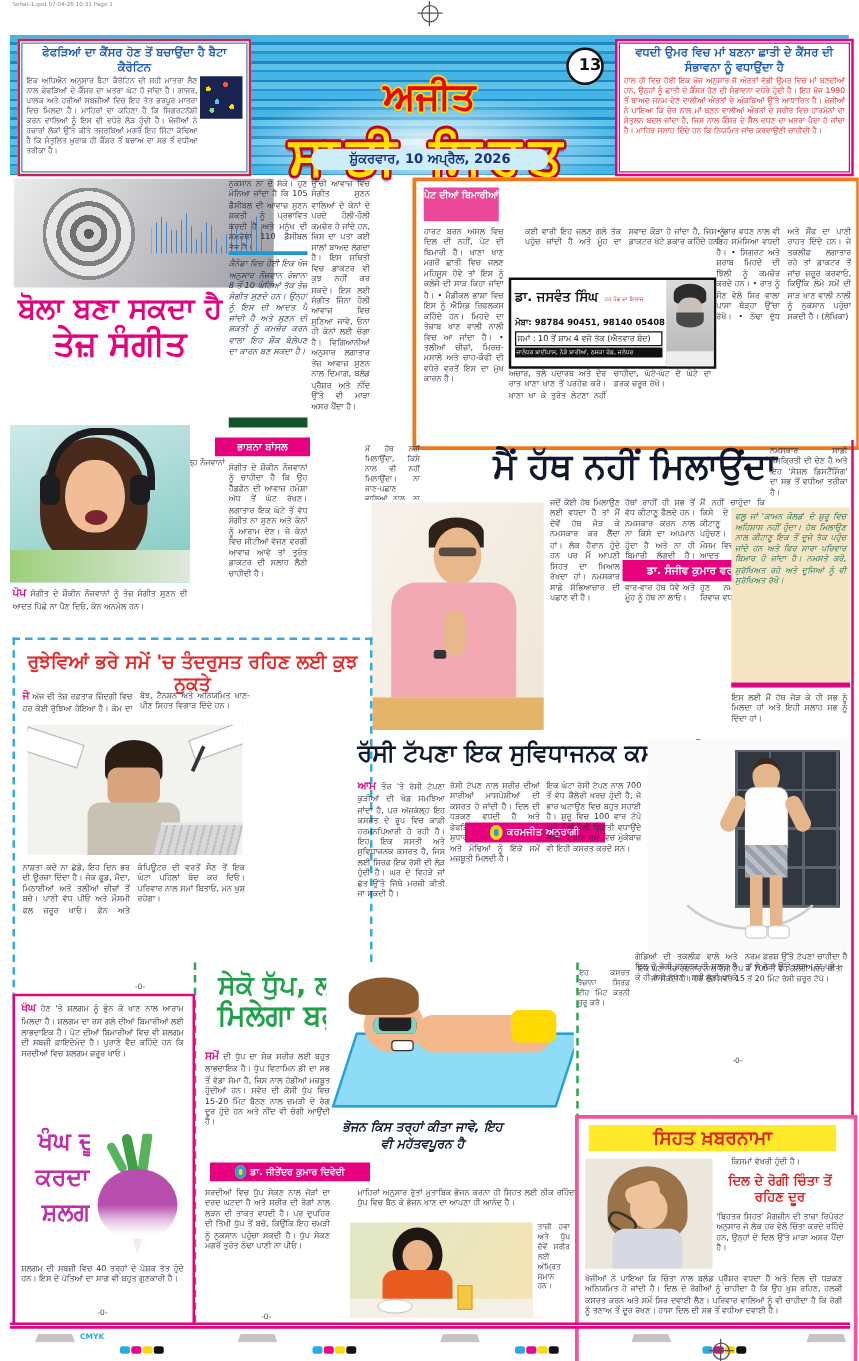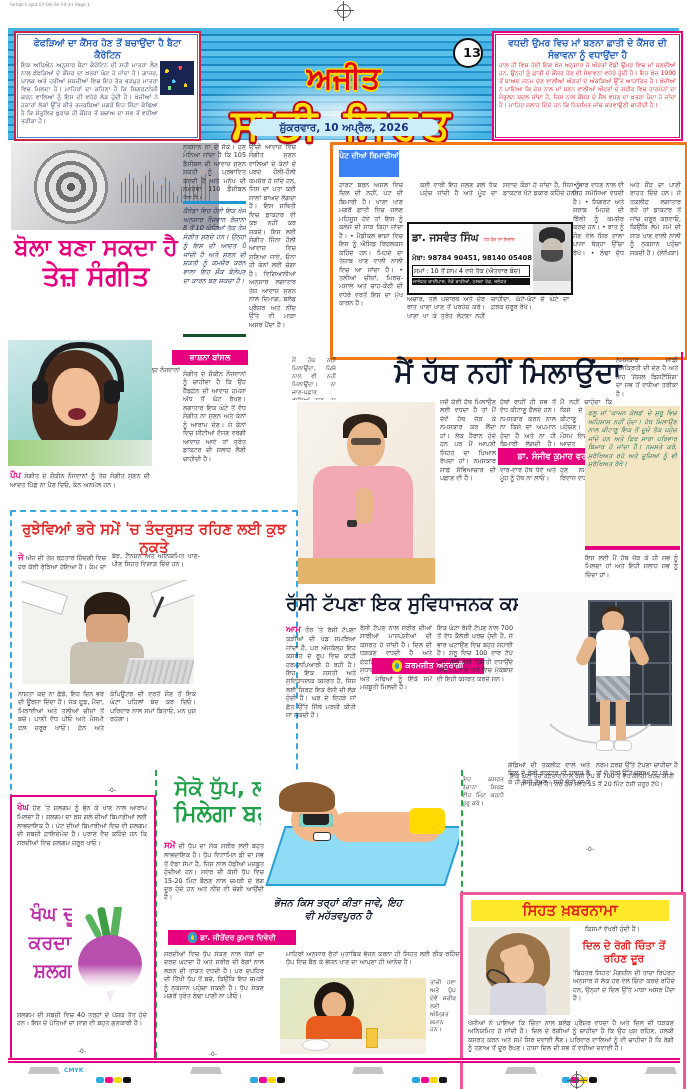--- a/index.html
+++ b/index.html
@@ -27,21 +27,21 @@
     font-size:13px;font-weight:bold;color:#111;text-align:right;line-height:26px;}
   .tbox{background:#fff;}
   .tbox .inner{margin:1px;border:1px solid #4a7fc1;padding:2px 3px;height:calc(100% - 8px);overflow:hidden;}
   .tbox h2{margin:0 0 1px 0;color:#1c58b5;font-size:9.2px;line-height:1.25;text-align:center;}
   
   .ph{overflow:hidden;}
   .sh{position:absolute;}
   
   .hl-mag{color:#e6007e;font-weight:bold;text-align:center;line-height:1.15;}
   .hl-blue{color:#0f172a;font-weight:bold;}
-  .quotebox{border-top:3px solid #2196d3;border-bottom:3px solid #14532d;font-style:italic;color:#22304f;padding:3px 0;}
+  .quotebox{border-top:3px solid #2196d3;border-bottom:8px solid #14532d;font-style:italic;color:#22304f;padding:3px 0;}
   .docbox{border:2px solid #111;display:flex;background:#fff;}
   .marks span{display:inline-block;}
   .dot{width:8px;height:6px;border-radius:2px;display:inline-block;margin-right:1px;}
   .graymark{width:32px;height:7px;background:#c4c4c4;clip-path:polygon(8% 0,92% 0,100% 100%,0 100%);}
   .reg{width:12px;height:12px;border:1px solid #555;border-radius:50%;position:absolute;}
   .reg:before{content:"";position:absolute;left:-4px;right:-4px;top:5px;height:1px;background:#555;}
   .reg:after{content:"";position:absolute;top:-4px;bottom:-4px;left:5px;width:1px;background:#555;}
 </style>
 </head>
 <body>
@@ -103,21 +103,21 @@
   <div class="sh" style="left:24px;top:40px;width:16px;height:24px;background:#1d1d1f;border-radius:6px;"></div>
   <div class="sh" style="left:96px;top:40px;width:16px;height:24px;background:#1d1d1f;border-radius:6px;"></div>
   <div class="sh" style="left:0;top:100px;width:144px;height:26px;background:linear-gradient(90deg,#9ccf7a,#dfe9df);"></div>
 </div>
 <div class="abs txt" style="left:10px;top:470px;width:140px;height:36px;">
   <span class="lead">ਪੌਪ</span>
   <span>ਸੰਗੀਤ ਦੇ ਸ਼ੌਕੀਨ ਨੌਜਵਾਨਾਂ ਨੂੰ ਤੇਜ਼ ਸੰਗੀਤ ਸੁਣਨ ਦੀ ਆਦਤ ਪਿੱਛੇ ਨਾ ਪੈਣ ਦਿਓ, ਕੰਨ ਅਨਮੋਲ ਹਨ।</span>
 </div>
 
 <div class="abs" style="left:330px;top:142px;width:352px;height:212px;border:3px solid #f07818;background:#fff;">
-  <div class="abs" style="left:6px;top:5px;width:60px;height:27px;background:#3b82f6;color:#fff;font-size:7.5px;font-weight:bold;text-align:center;line-height:1.6;">ਪੇਟ ਦੀਆਂ ਬਿਮਾਰੀਆਂ</div>
+  <div class="abs" style="left:6px;top:5px;width:60px;height:27px;background:#ec4899;color:#fff;font-size:7.5px;font-weight:bold;text-align:center;line-height:1.6;">ਪੇਟ ਦੀਆਂ ਬਿਮਾਰੀਆਂ</div>
   <div class="abs txt" style="left:6px;top:36px;width:64px;height:168px;">ਹਾਰਟ ਬਰਨ ਅਸਲ ਵਿਚ ਦਿਲ ਦੀ ਨਹੀਂ, ਪੇਟ ਦੀ ਬਿਮਾਰੀ ਹੈ। ਖਾਣਾ ਖਾਣ ਮਗਰੋਂ ਛਾਤੀ ਵਿਚ ਜਲਣ ਮਹਿਸੂਸ ਹੋਵੇ ਤਾਂ ਇਸ ਨੂੰ ਕਲੇਜੇ ਦੀ ਸਾੜ ਕਿਹਾ ਜਾਂਦਾ ਹੈ। • ਮੈਡੀਕਲ ਭਾਸ਼ਾ ਵਿਚ ਇਸ ਨੂੰ ਐਸਿਡ ਰਿਫਲਕਸ ਕਹਿੰਦੇ ਹਨ। ਮਿਹਦੇ ਦਾ ਤੇਜ਼ਾਬ ਖਾਣ ਵਾਲੀ ਨਾਲੀ ਵਿਚ ਆ ਜਾਂਦਾ ਹੈ। • ਤਲੀਆਂ ਚੀਜ਼ਾਂ, ਮਿਰਚ-ਮਸਾਲੇ ਅਤੇ ਚਾਹ-ਕੌਫੀ ਦੀ ਵਧੇਰੇ ਵਰਤੋਂ ਇਸ ਦਾ ਮੁੱਖ ਕਾਰਨ ਹੈ।</div>
   <div class="abs txt cols2" style="left:87px;top:36px;width:160px;height:38px;">ਕਈ ਵਾਰੀ ਇਹ ਜਲਣ ਗਲੇ ਤੱਕ ਪਹੁੰਚ ਜਾਂਦੀ ਹੈ ਅਤੇ ਮੂੰਹ ਦਾ ਸਵਾਦ ਕੌੜਾ ਹੋ ਜਾਂਦਾ ਹੈ, ਜਿਸ ਨੂੰ ਡਾਕਟਰ ਖੱਟੇ ਡਕਾਰ ਕਹਿੰਦੇ ਹਨ।</div>
   <div class="abs docbox" style="left:74px;top:77px;width:162px;height:69px;">
     <div style="flex:1;padding:2px 3px;overflow:hidden;">
       <div style="white-space:nowrap;"><span style="font-weight:bold;font-size:10.5px;color:#111;">ਡਾ. ਜਸਵੰਤ ਸਿੰਘ</span>
       <span style="font-size:4.5px;color:#d6202a;">ਹਰ ਰੋਗ ਦਾ ਇਲਾਜ</span></div>
       <div style="white-space:nowrap;"><span style="font-weight:bold;font-size:6.8px;color:#111;">ਮੋਬਾ: 98784 90451, 98140 05408</span>
       </div>
       <div style="font-size:6.4px;border:1px solid #111;margin-top:1px;padding:1px;color:#111;">ਸਮਾਂ : 10 ਤੋਂ ਸ਼ਾਮ 4 ਵਜੇ ਤੱਕ (ਐਤਵਾਰ ਬੰਦ)</div>
       <div style="font-size:4.8px;background:#111;color:#fff;margin-top:1px;padding:1px;">ਜਾਲੰਧਰ ਬਾਈਪਾਸ, ਨੇੜੇ ਬਾਰੀਆਂ, ਠਸਕਾ ਰੋਡ, ਜਲੰਧਰ</div>

